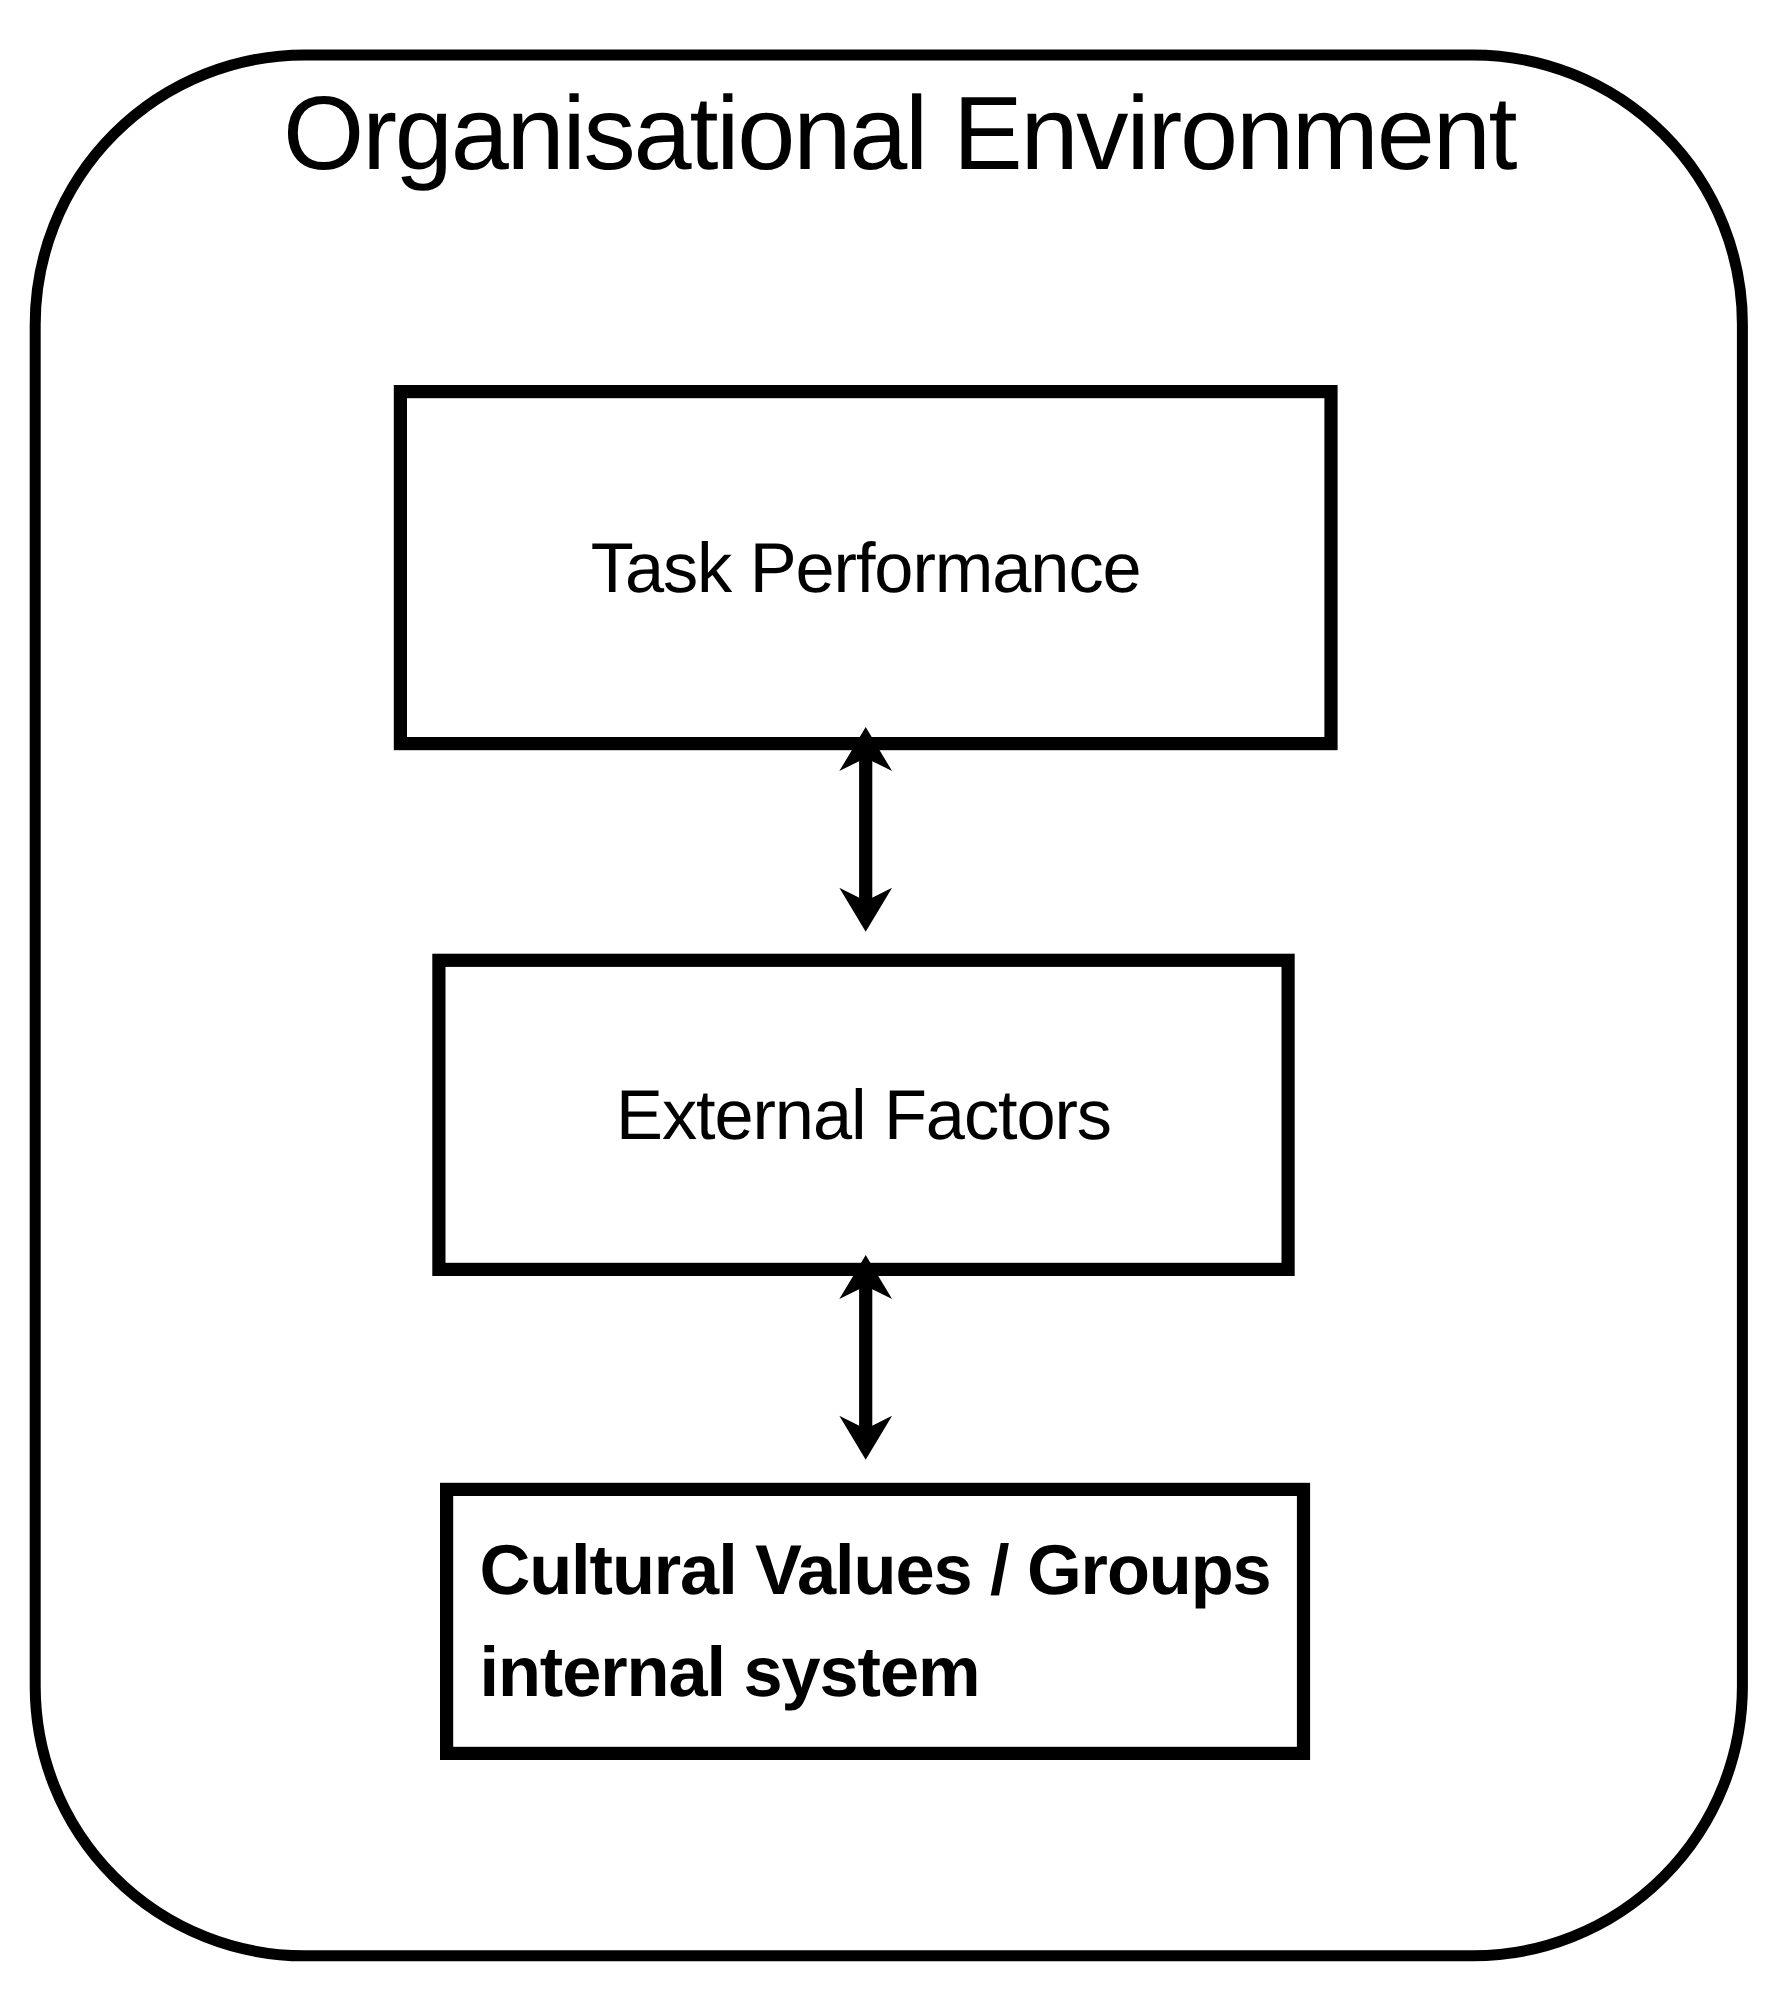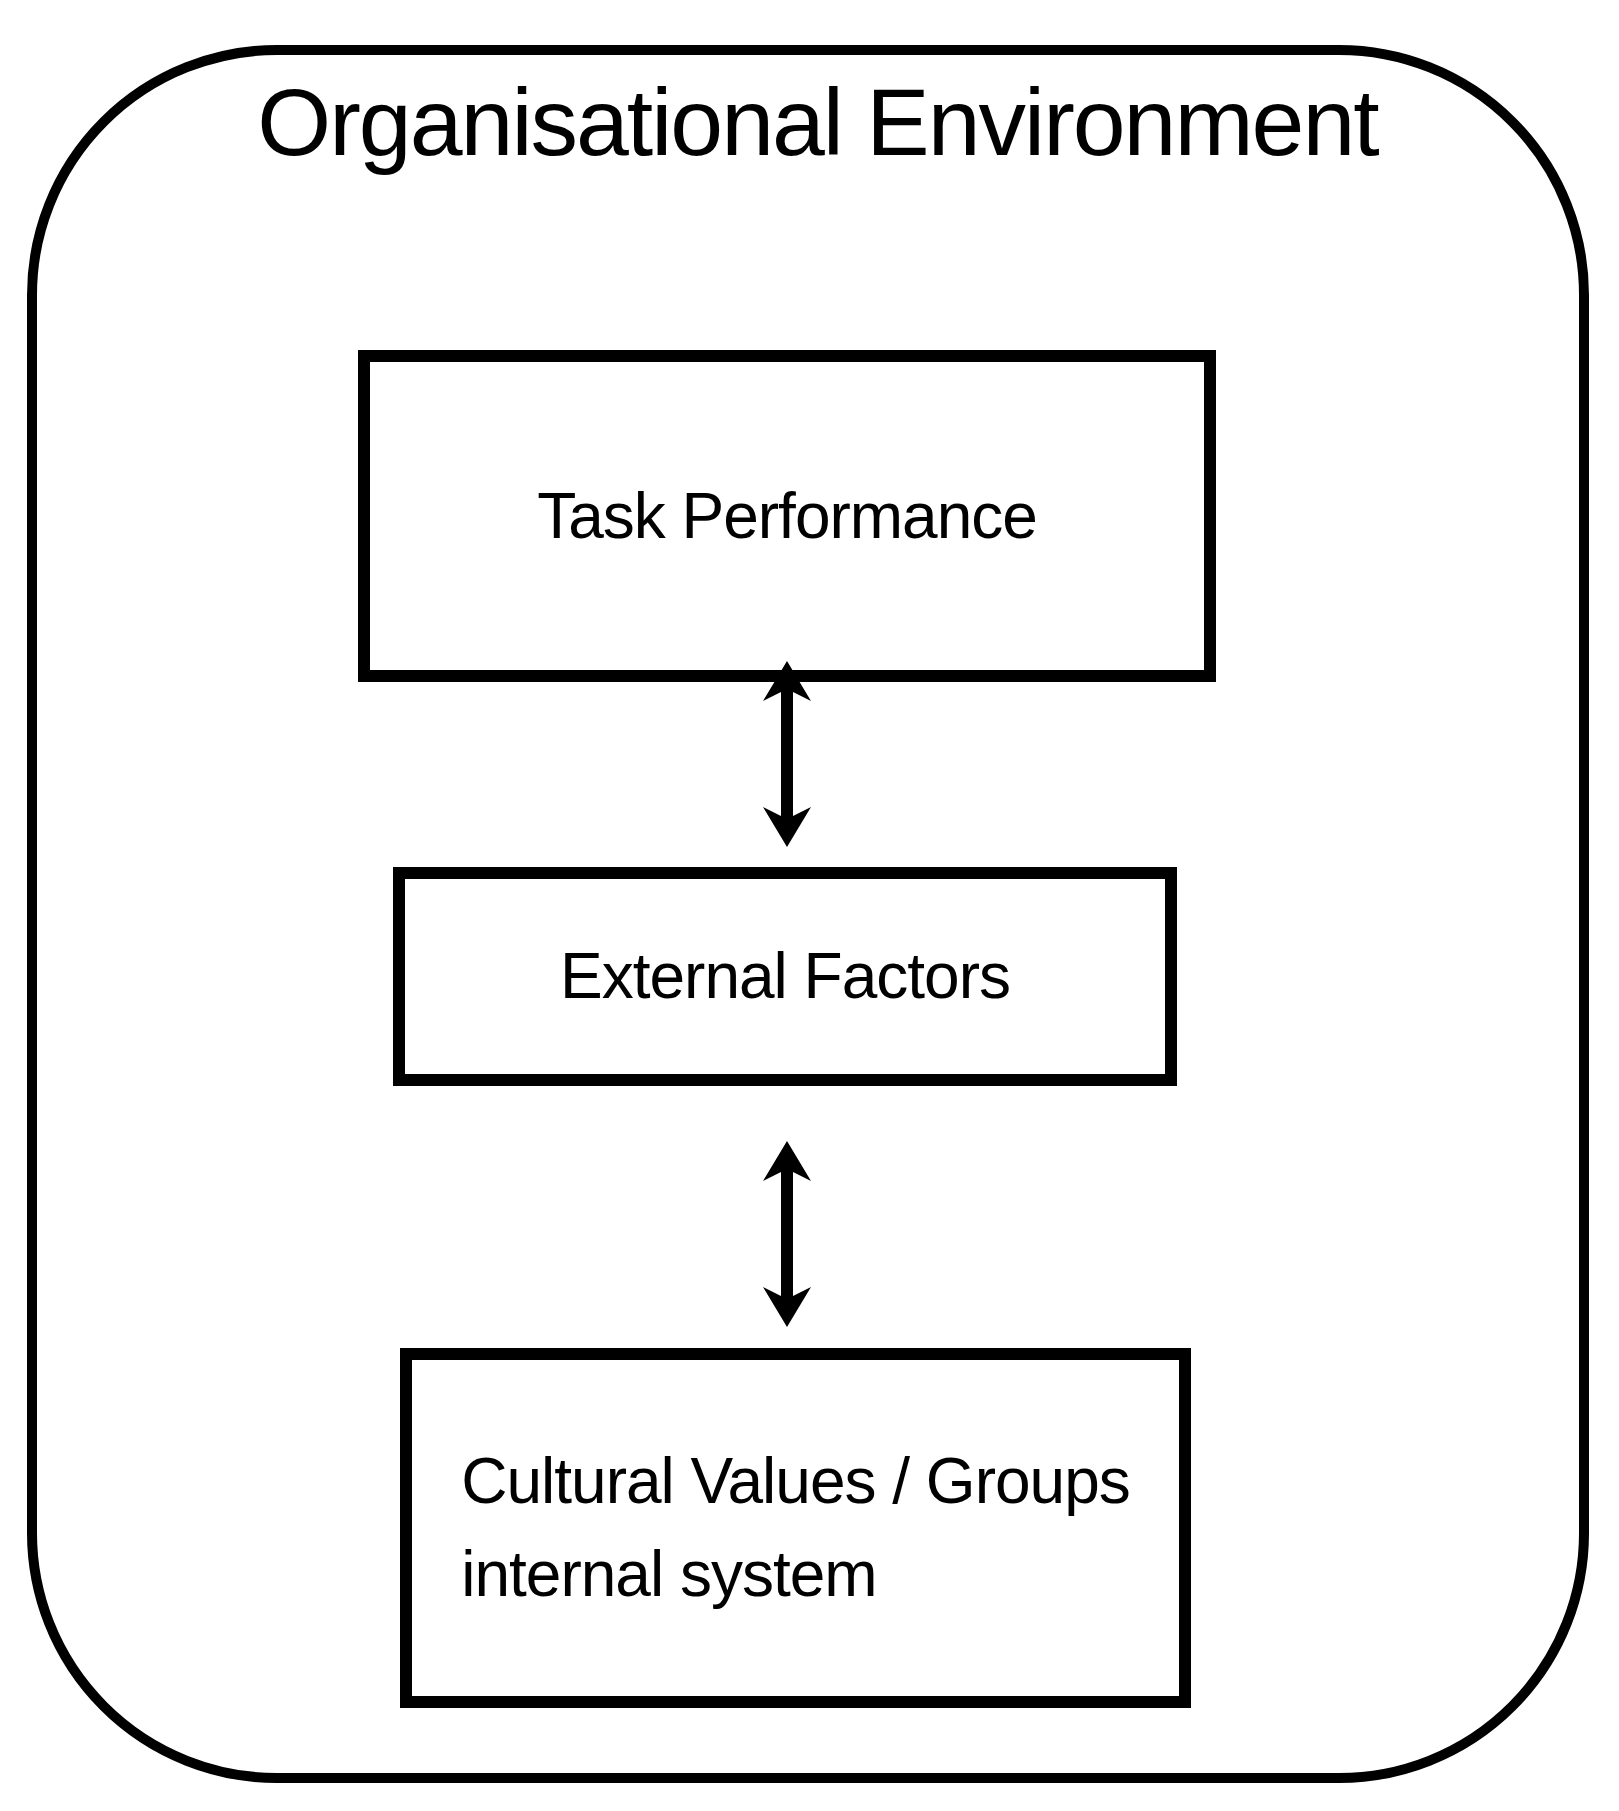--- a/index.html
+++ b/index.html
@@ -47,22 +47,22 @@
     display: flex;
     align-items: center;
     justify-content: center;
     text-align: left;
     font-size: 64px;
     letter-spacing: -1px;
     line-height: 1.45;
     margin-top: 20px;
   }
   .node-task        { left: 358px; top: 330px;  width: 858px; height: 332px; }
-  .node-external    { left: 393px; top: 847px;  width: 784px; height: 219px; }
-  .node-cultural    { left: 400px; top: 1328px; width: 791px; height: 360px; }
+  .node-external    { left: 393px; top: 847px;  width: 784px; height: 293px; }
+  .node-cultural    { left: 400px; top: 1328px; width: 791px; height: 252px; font-weight: bold; }
   .connector {
     position: absolute;
     width: 64px;
     height: 186px;
   }
   .connector svg { display: block; width: 100%; height: 100%; }
   .connector line { stroke: var(--stroke, #000000); }
   .connector path { fill: var(--stroke, #000000); }
   .connector-1 { left: 755px; top: 661px; }
   .connector-2 { left: 755px; top: 1141px; }

